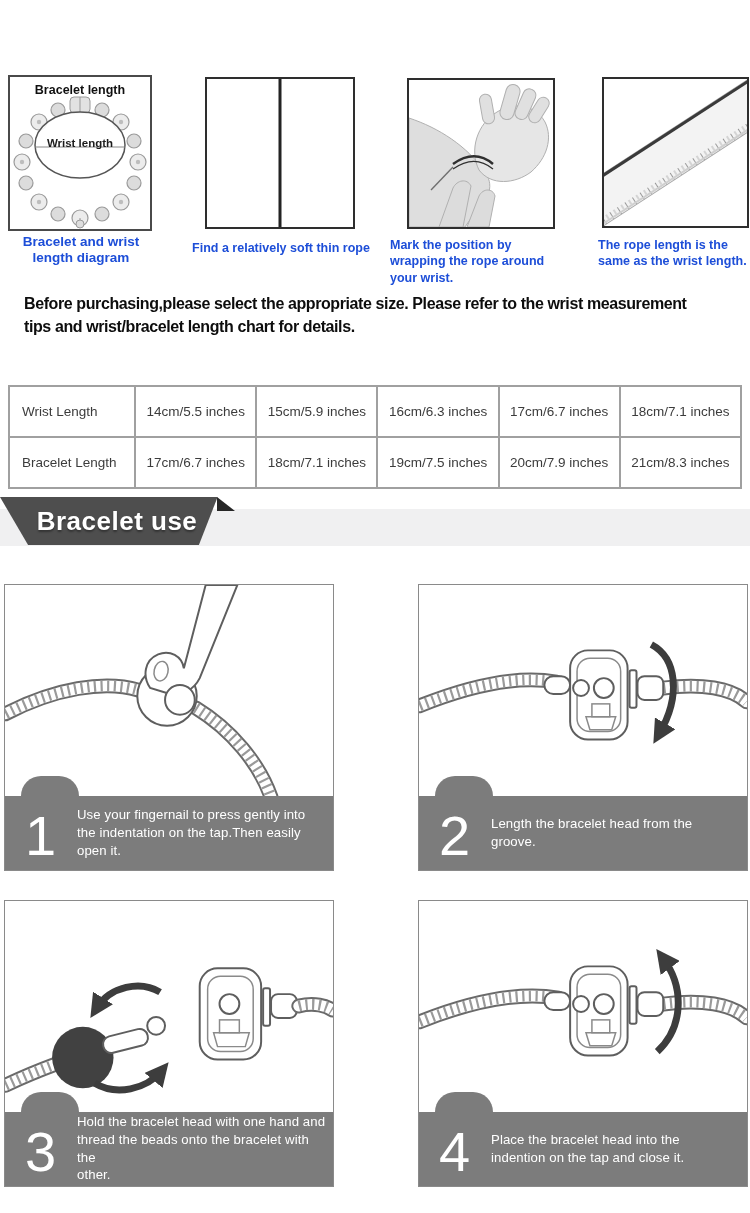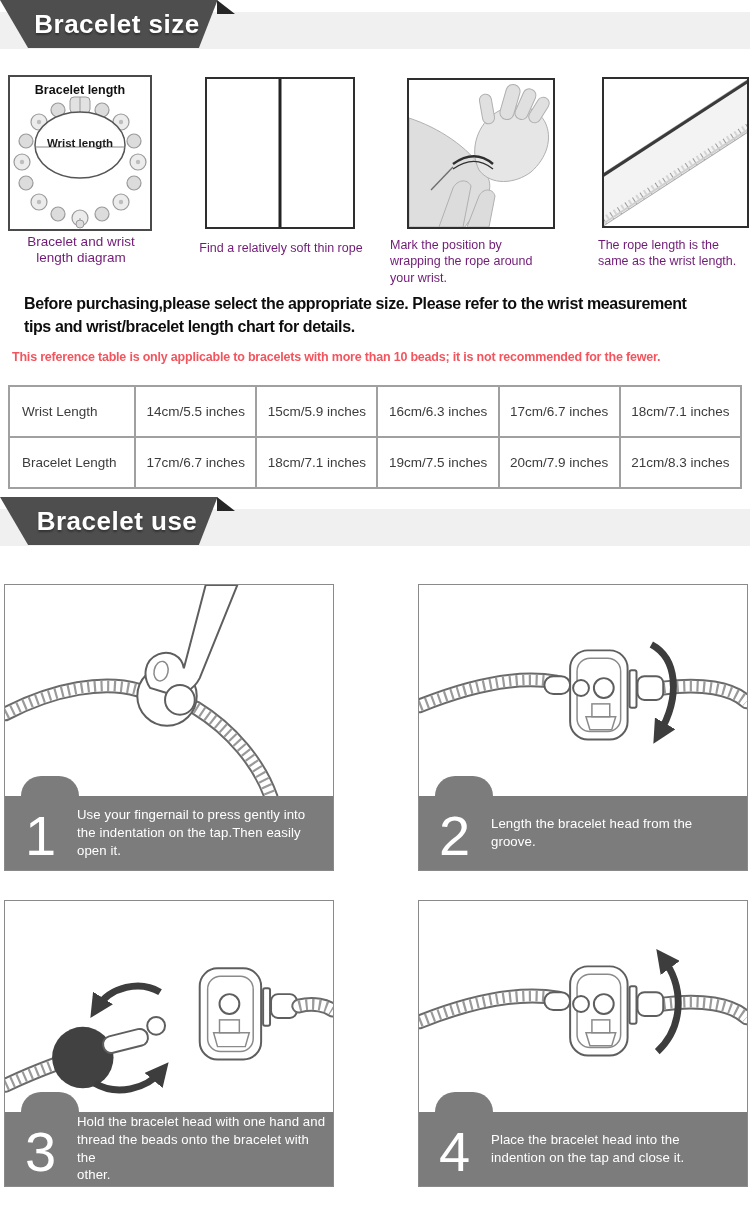--- a/index.html
+++ b/index.html
@@ -22,21 +22,21 @@
   .frame svg{display:block;width:100%;height:100%;}
   #frame1{left:8px;top:75px;width:140px;height:152px;border-color:#4a4a4a;}
   #frame2{left:205px;top:77px;width:146px;height:148px;}
   #frame3{left:407px;top:78px;width:144px;height:147px;}
   #frame4{left:602px;top:77px;width:143px;height:147px;}
   .flabel{position:absolute;left:0;width:100%;text-align:center;font-weight:700;}
   #lab-top{top:6px;font-size:12.5px;color:#101010;}
   #lab-inner{top:60px;font-size:11.5px;color:#1c1c1c;}
   .ropeline{position:absolute;left:50%;top:0;width:3px;height:100%;background:#232323;transform:translateX(-50%);}
 
-  .cap{position:absolute;font-weight:400;color:#701a75;white-space:pre-line;line-height:1.3;font-size:12.5px;}
+  .cap{position:absolute;font-weight:700;color:#1d4ed8;white-space:pre-line;line-height:1.3;font-size:12.5px;}
   #cap1{left:8px;top:234px;width:146px;text-align:center;font-size:13.5px;line-height:1.2;}
   #cap2{left:186px;top:240px;width:190px;text-align:center;}
   #cap3{left:390px;top:237px;width:170px;}
   #cap4{left:598px;top:237px;width:170px;}
 
   
   #intro{position:absolute;left:24px;top:293px;width:734px;font-size:16px;font-weight:700;
          color:#0d0d0d;line-height:1.42;letter-spacing:-.4px;white-space:pre-line;}
   #warning{position:absolute;left:12px;top:350px;width:736px;font-size:12.5px;font-weight:700;
          color:#f2555e;letter-spacing:-.2px;}
@@ -65,27 +65,20 @@
   .ln{fill:#fff;stroke:#5e5e5e;stroke-width:2;}
   .ln2{fill:none;stroke:#8a8a8a;stroke-width:1.5;}
   .arrow{fill:none;stroke:#3d3d3d;stroke-width:7;}
   .bead{stroke:#9a9a9a;stroke-width:1.2;}
 </style>
 </head>
 <body>
 
 <div id="app">
 
-  <div class="hdr" style="top:0;">
-    <div class="strip"></div>
-    <div class="fold"></div>
-    <div class="ribbon">
-      <span class="title">Bracelet size</span>
-    </div>
-  </div>
 
   <div class="frame" id="frame1">
     <svg viewBox="0 0 140 152">
       <g class="bead" fill="#ececec">
         <circle cx="128" cy="85" r="8"></circle>
           <circle cx="124" cy="106" r="7" fill="#dcdcdc"></circle>
         <circle cx="111" cy="125" r="8"></circle>
           <circle cx="92" cy="137" r="7" fill="#dcdcdc"></circle>
         <circle cx="70" cy="141" r="8"></circle>
           <circle cx="48" cy="137" r="7" fill="#dcdcdc"></circle>
@@ -161,21 +154,20 @@
 length diagram</div>
   <div class="cap" id="cap2">Find a relatively soft thin rope</div>
   <div class="cap" id="cap3">Mark the position by
 wrapping the rope around
 your wrist.</div>
   <div class="cap" id="cap4">The rope length is the
 same as the wrist length.</div>
 
   <div id="intro">Before purchasing,please select the appropriate size. Please refer to the wrist measurement
 tips and wrist/bracelet length chart for details.</div>
-  <div id="warning">This reference table is only applicable to bracelets with more than 10 beads; it is not recommended for the fewer.</div>
 
   <table id="sizetable">
     <tbody>
         <tr>
       <td class="rowlabel">Wrist Length</td>
       <td class="val">14cm/5.5 inches</td>
       <td class="val">15cm/5.9 inches</td>
       <td class="val">16cm/6.3 inches</td>
       <td class="val">17cm/6.7 inches</td>
       <td class="val">18cm/7.1 inches</td>

